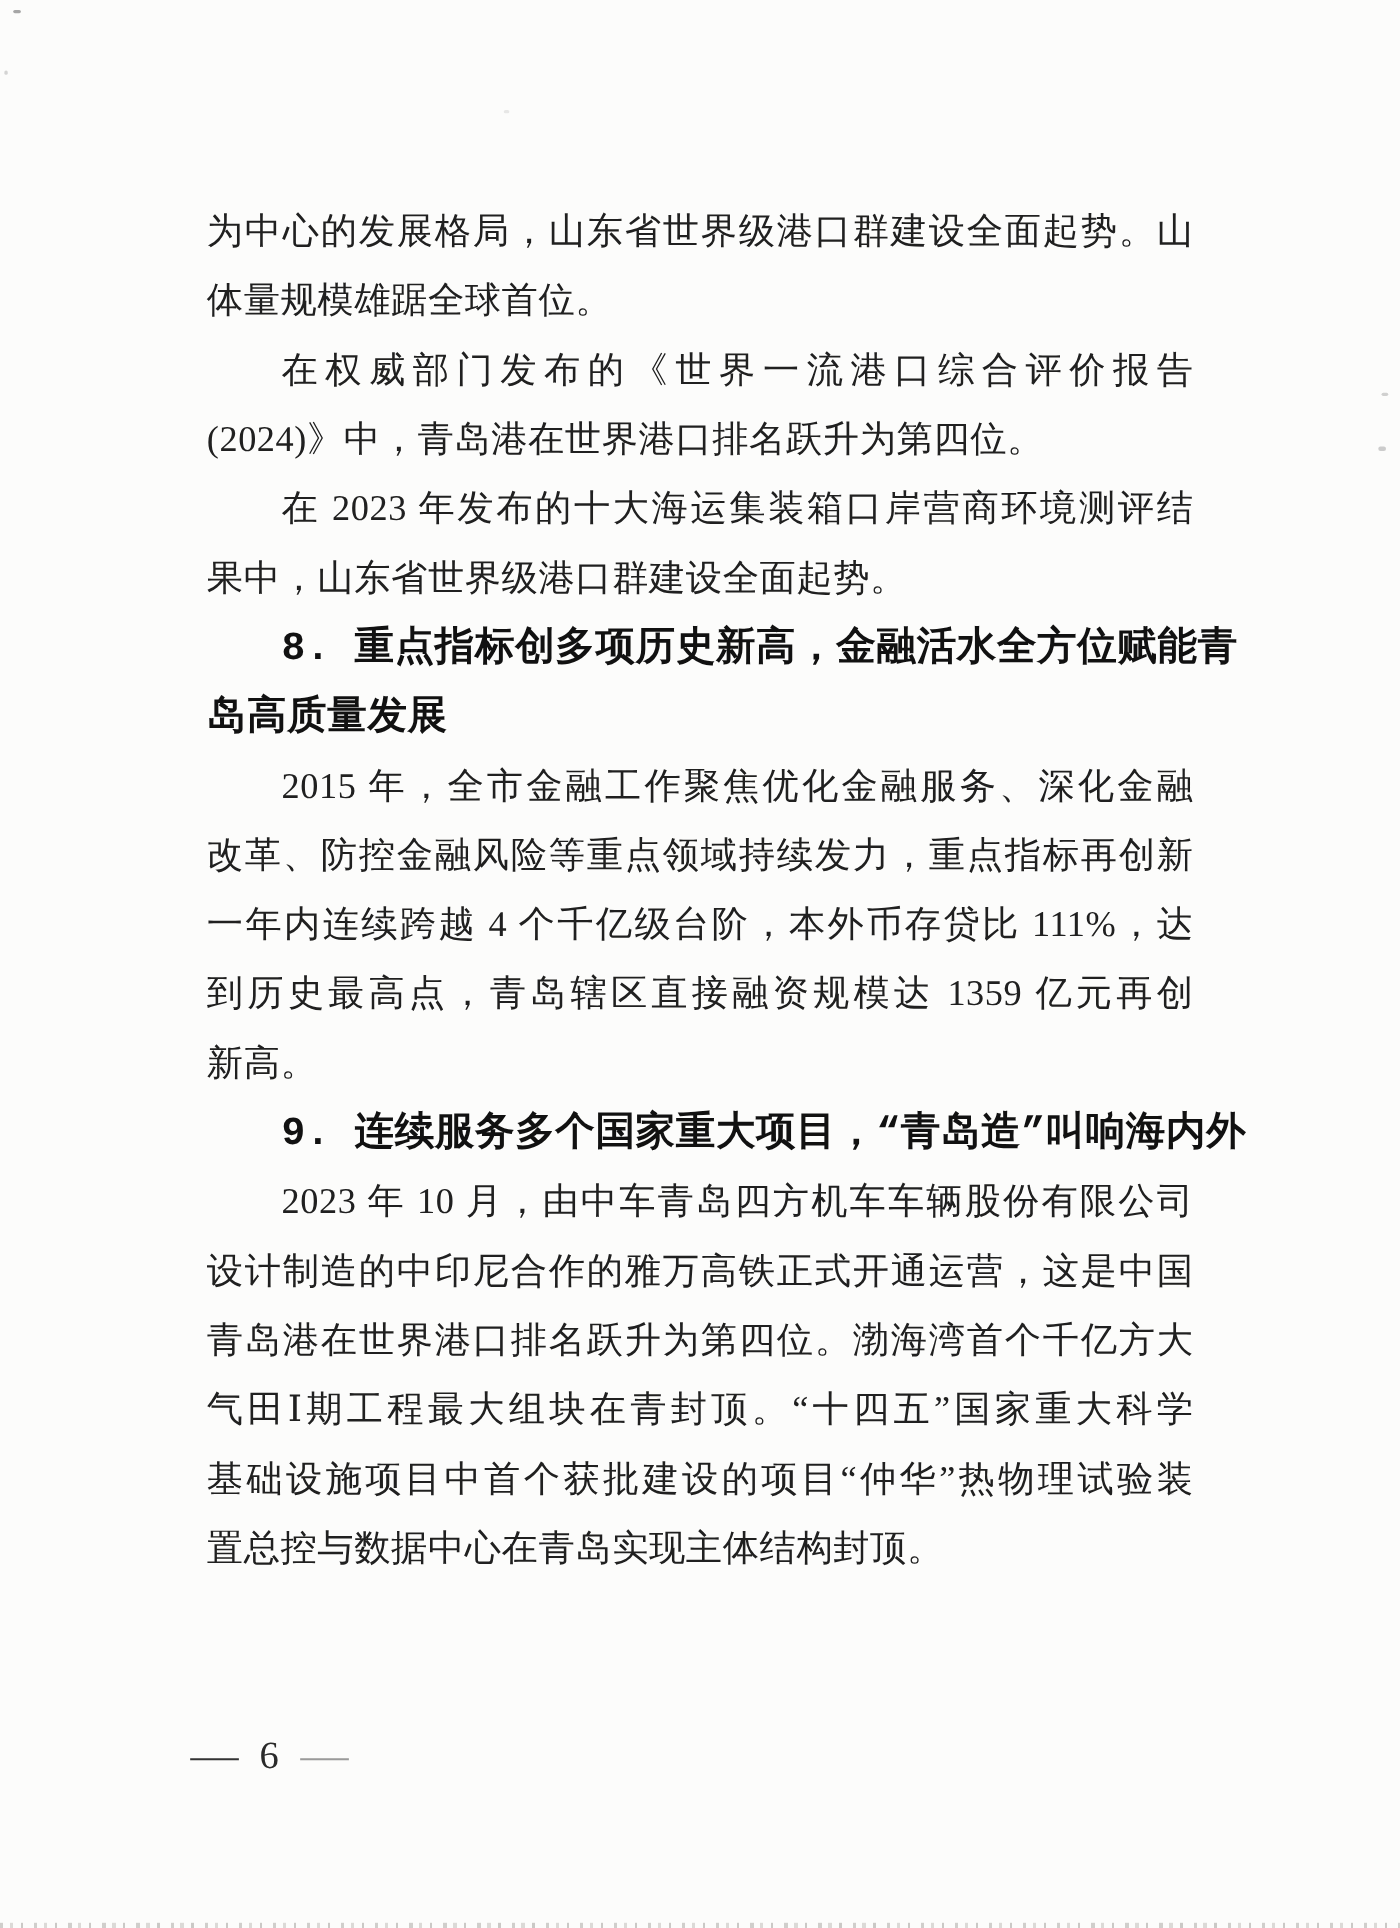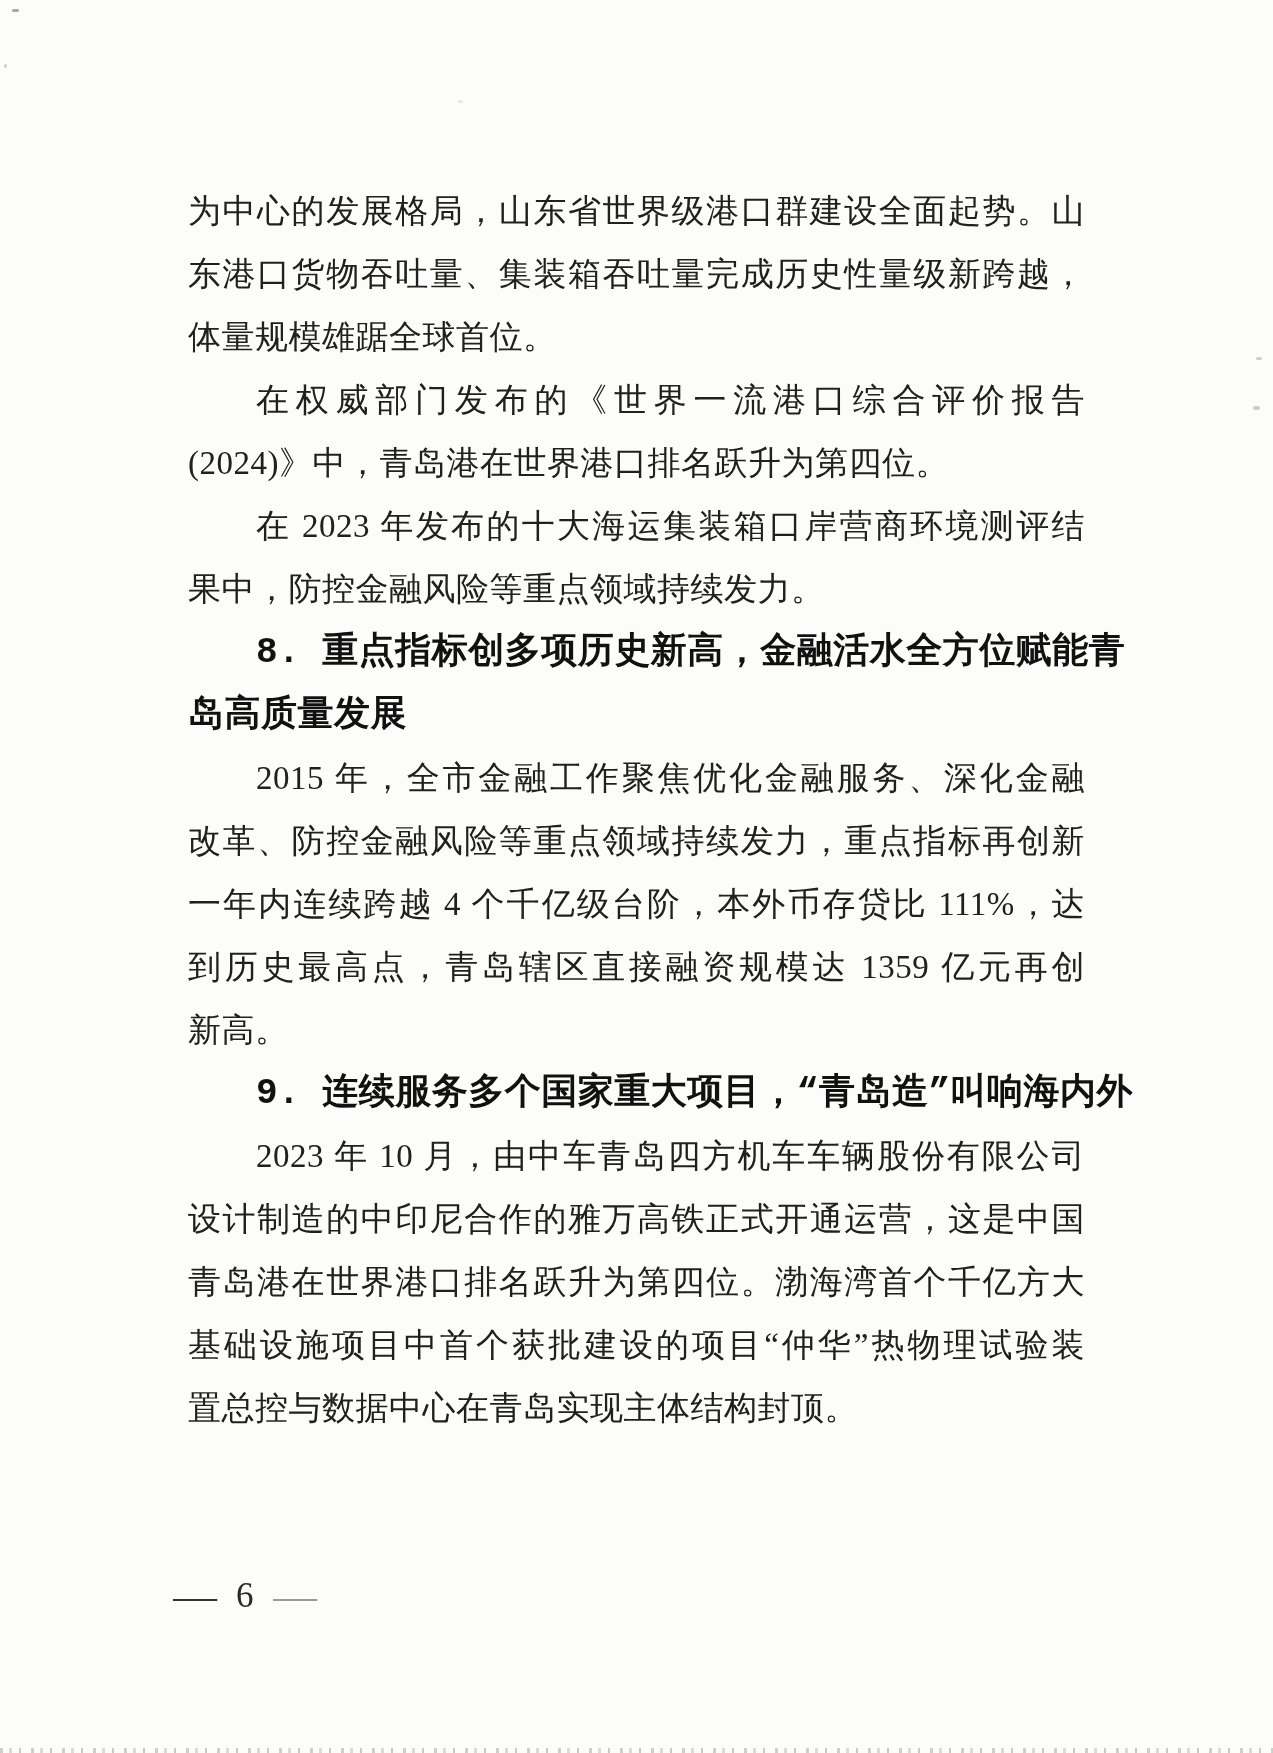--- a/index.html
+++ b/index.html
@@ -82,37 +82,37 @@
     opacity: .6;
   }
 </style>
 </head>
 <body>
 
 <div class="page">
 
   <div class="text-column">
       <div class="line fill">为中心的发展格局，山东省世界级港口群建设全面起势。山</div>
-      <div class="line fill">东港口货物吞吐量、集装箱吞吐量完成历史性量级新跨越，</div>
       <div class="line last">体量规模雄踞全球首位。</div>
       <div class="line indent fill">在权威部门发布的《世界一流港口综合评价报告</div>
       <div class="line last">(2024)》中，青岛港在世界港口排名跃升为第四位。</div>
       <div class="line indent fill">在 2023 年发布的十大海运集装箱口岸营商环境测评结</div>
-      <div class="line last">果中，防控金融风险等重点领域持续发力。</div>
+      <div class="line last">果中，山东省世界级港口群建设全面起势。</div>
       <div class="line heading indent fill">8. 重点指标创多项历史新高，金融活水全方位赋能青</div>
       <div class="line heading last">岛高质量发展</div>
       <div class="line indent fill">2015 年，全市金融工作聚焦优化金融服务、深化金融</div>
       <div class="line fill">改革、防控金融风险等重点领域持续发力，重点指标再创新</div>
       <div class="line fill">一年内连续跨越 4 个千亿级台阶，本外币存贷比 111%，达</div>
       <div class="line fill">到历史最高点，青岛辖区直接融资规模达 1359 亿元再创</div>
       <div class="line last">新高。</div>
       <div class="line heading indent last">9. 连续服务多个国家重大项目，“青岛造”叫响海内外</div>
       <div class="line indent fill">2023 年 10 月，由中车青岛四方机车车辆股份有限公司</div>
       <div class="line fill">设计制造的中印尼合作的雅万高铁正式开通运营，这是中国</div>
       <div class="line fill">青岛港在世界港口排名跃升为第四位。渤海湾首个千亿方大</div>
+      <div class="line fill">气田Ⅰ期工程最大组块在青封顶。“十四五”国家重大科学</div>
       <div class="line fill">基础设施项目中首个获批建设的项目“仲华”热物理试验装</div>
       <div class="line last">置总控与数据中心在青岛实现主体结构封顶。</div>
     </div>
 
   <div class="footer">
     <span class="dash">—</span>
     <span class="pagenum">6</span>
     <span class="dash dash-right">—</span>
   </div>
 

